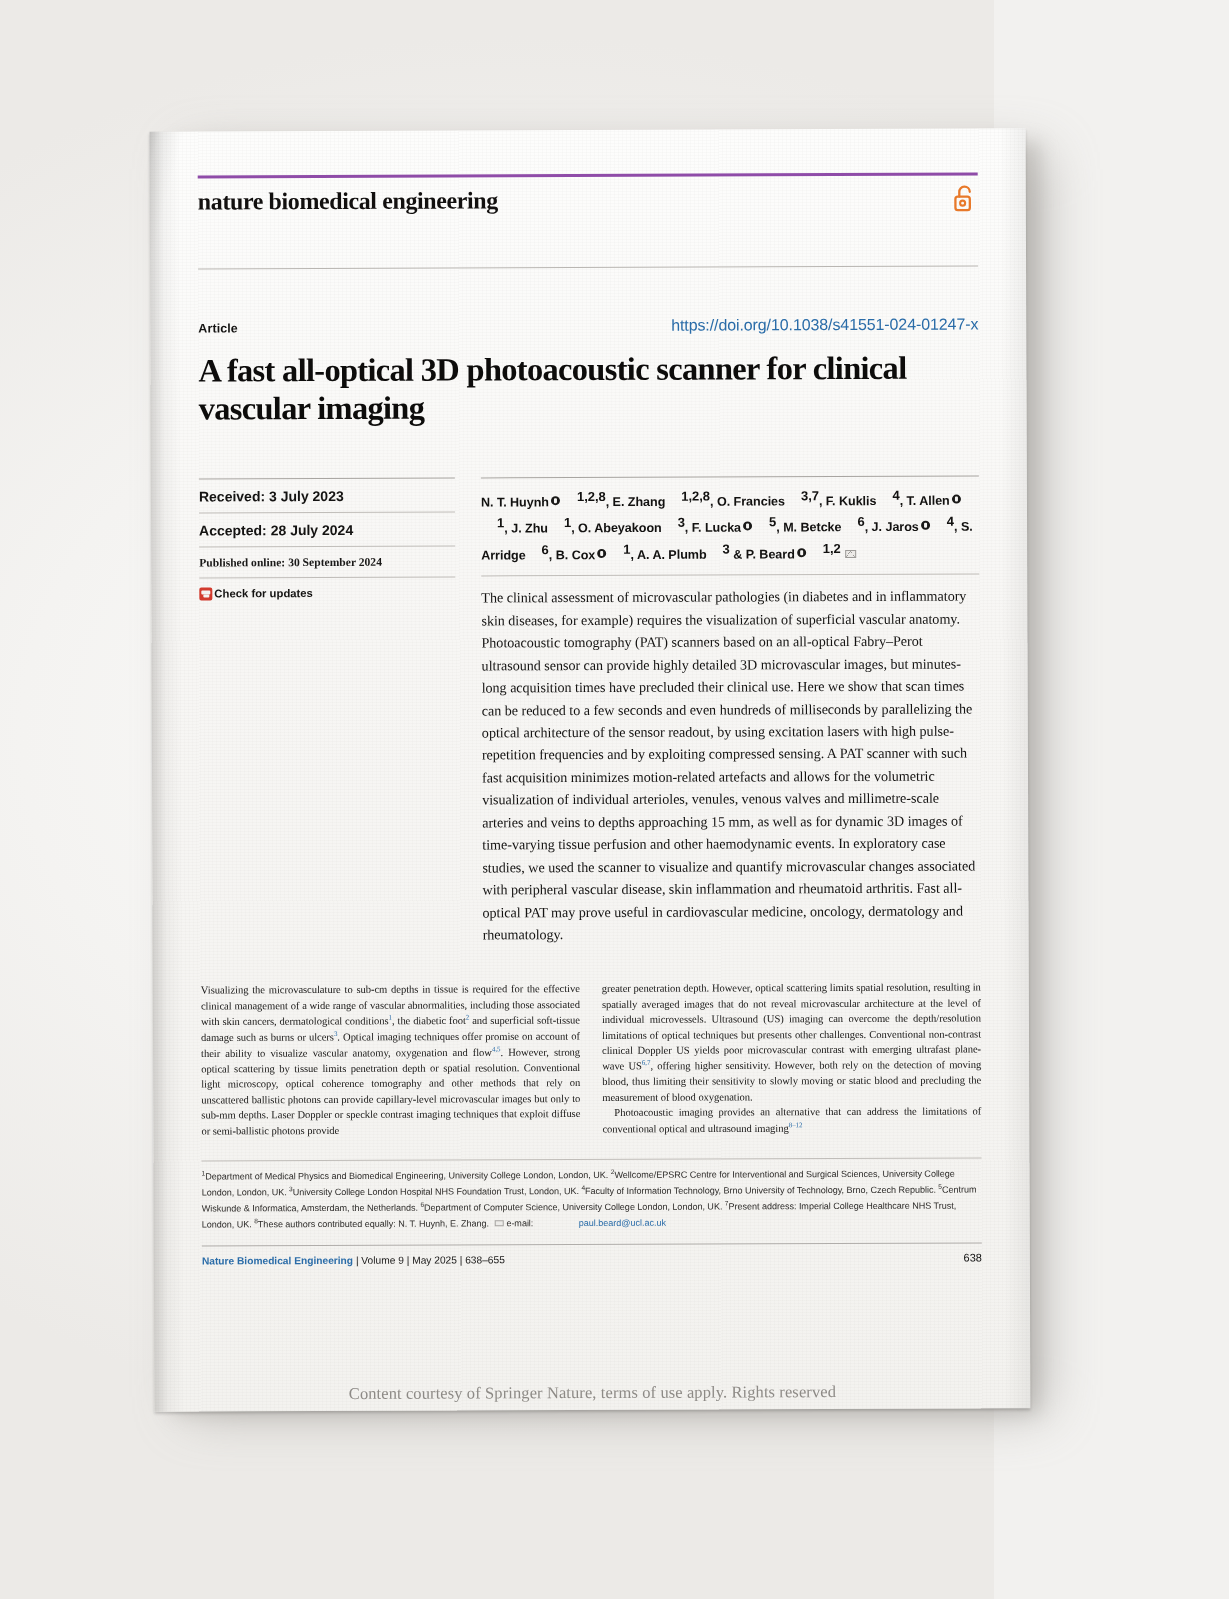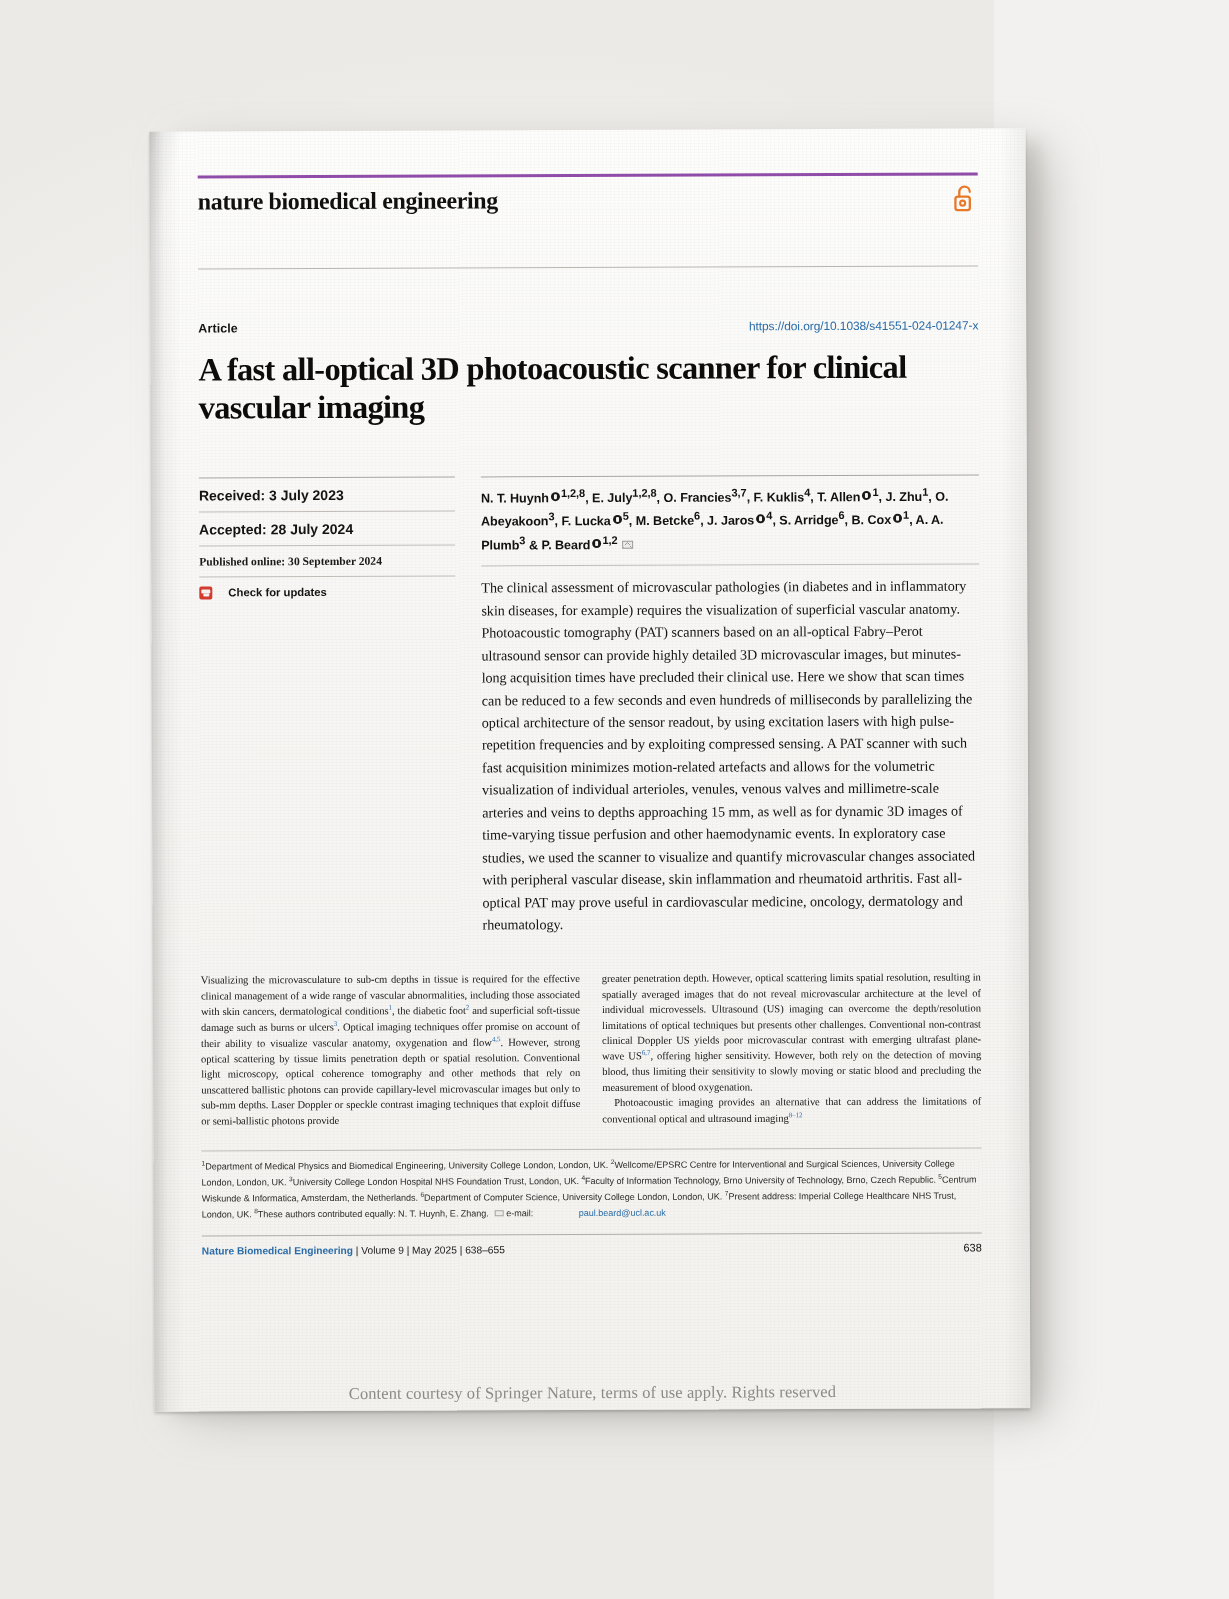--- a/index.html
+++ b/index.html
@@ -100,21 +100,21 @@
   .artline {
     display: flex; align-items: baseline; justify-content: space-between;
     padding-top: 7px;
   }
   .artline .kind {
     font-size: 12.5px; font-weight: 700; color: #141312;
     letter-spacing: .1px;
     margin-top: 45px;
   }
   .artline .doi {
-    font-size: 12px; color: #2a6ca8; letter-spacing: -.1px;
+    font-size: 16px; color: #2a6ca8; letter-spacing: -.1px;
   }
 
   
   h1.title {
     font-family: "Liberation Serif", serif;
     font-weight: 700;
     font-size: 32.5px;
     line-height: 1.18;
     letter-spacing: -0.7px;
     color: #0d0c0b;
@@ -134,21 +134,21 @@
 
   .daterow {
     font-size: 14px; font-weight: 700; color: #141312;
     padding: 9px 0 8px 0;
   }
   .daterow.pub {
     font-family: "Liberation Serif", serif;
     font-weight: 700; font-size: 11.6px; color: #1b1a19;
   }
   .checkrow {
-    display: flex; align-items: center; gap: 16px;
+    display: flex; align-items: center; gap: 2px;
     padding: 9px 0 0 0;
     font-size: 11.3px; font-weight: 700; color: #141312;
   }
   .crossmark {
     width: 13px; height: 13px; flex: 0 0 auto;
     background: #d23b2e;
     border-radius: 2px;
     position: relative;
   }
   .crossmark::after{
@@ -162,21 +162,21 @@
 
   
   .authors {
     font-size: 12.6px;
     font-weight: 700;
     color: #121110;
     line-height: 1.62;
     padding-top: 8px;
     letter-spacing: -.05px;
   }
-  .authors sup { font-size: 11px; font-weight:700; }
+  .authors sup { font-size: 13px; font-weight:700;margin-left:16px; }
   .orcid {
     display: inline-block;
     width: 9px; height: 9px;
     border-radius: 50%;
     background: #1a1918;
     position: relative;
     vertical-align: 1px;
     margin: 0 1px 0 2px;
   }
   .orcid::after{
@@ -316,21 +316,21 @@
             <span class="crossmark"></span>
             <span>Check for updates</span>
           </div>
         </div>
 
         <div class="col-right">
           <div class="hline dark"></div>
 
           <div class="authors">
             <span>N. T. Huynh</span><span class="orcid"></span><sup>1,2,8</sup>,
-            <span>E. July</span><sup>1,2,8</sup>,
+            <span>E. Zhang</span><sup>1,2,8</sup>,
             <span>O. Francies</span><sup>3,7</sup>,
             <span>F. Kuklis</span><sup>4</sup>,
             <span>T. Allen</span><span class="orcid"></span><sup>1</sup>,
             <span>J. Zhu</span><sup>1</sup>,
             <span>O. Abeyakoon</span><sup>3</sup>,
             <span>F. Lucka</span><span class="orcid"></span><sup>5</sup>,
             <span>M. Betcke</span><sup>6</sup>,
             <span>J. Jaros</span><span class="orcid"></span><sup>4</sup>,
             <span>S. Arridge</span><sup>6</sup>,
             <span>B. Cox</span><span class="orcid"></span><sup>1</sup>,

